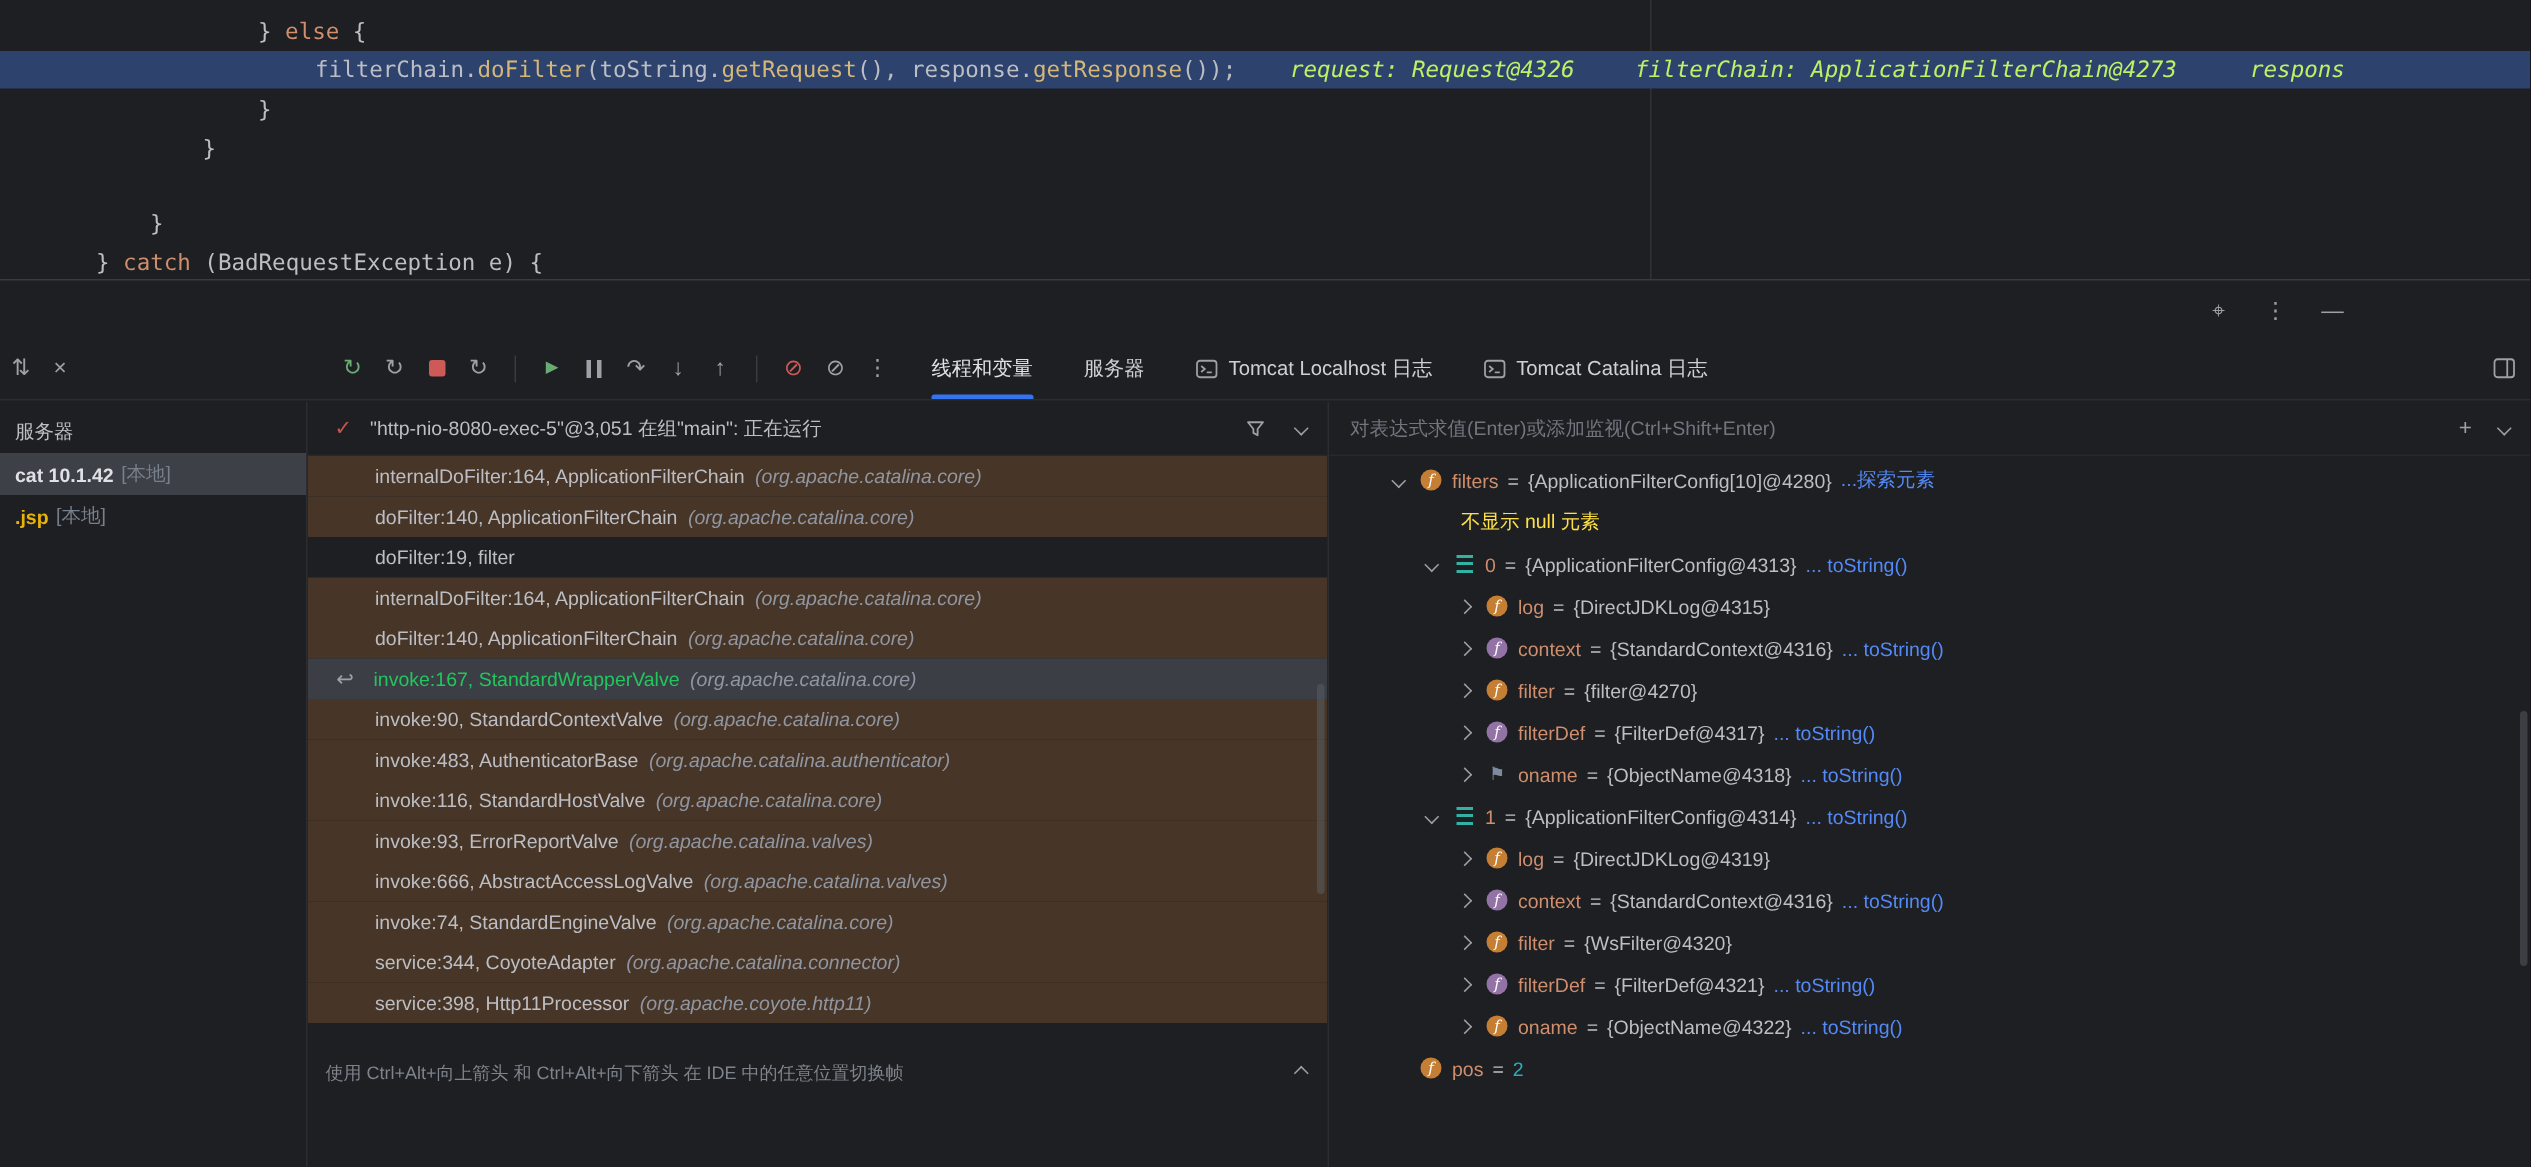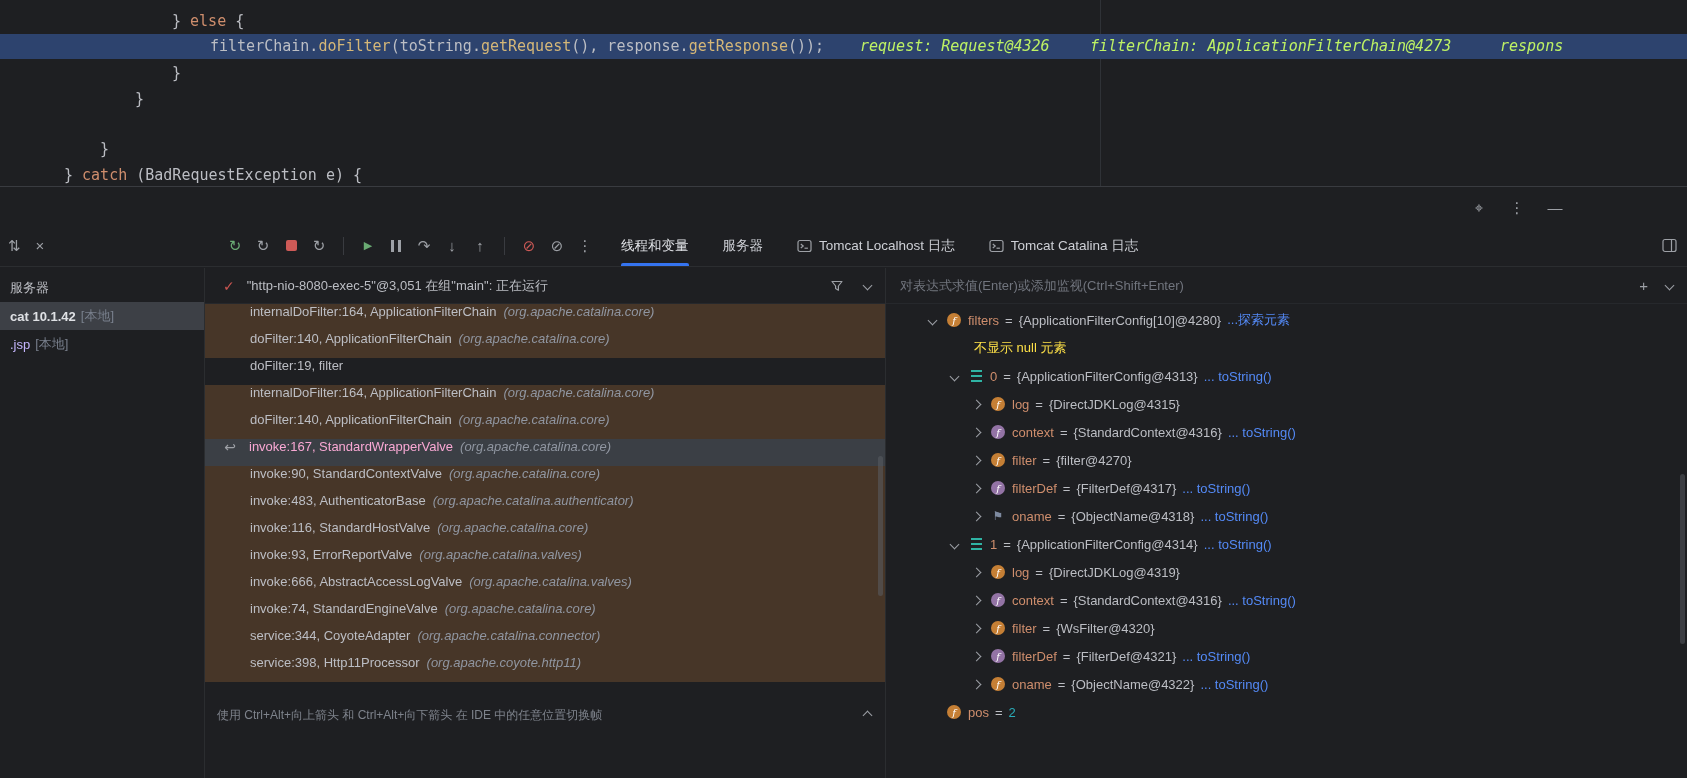--- a/index.html
+++ b/index.html
@@ -41,36 +41,36 @@
   .layoutbtn{margin-left:auto;margin-right:6px;align-self:center}
 
   .dw-body{position:absolute;left:0;top:81px;right:0;bottom:0}
 
   
   .servers{position:absolute;left:0;top:0;width:205px;bottom:0;border-right:1px solid #2B2D30;padding-top:6px;overflow:hidden}
   .srv-row{height:28px;display:flex;align-items:center;padding-left:10px;white-space:nowrap;overflow:hidden;cursor:pointer}
   .srv-row.title{color:#BCBEC4;cursor:default}
   .srv-row.selected{background:#3D4046}
   .srv-name{color:#DFE1E5;font-weight:bold}
-  .srv-row.plain .srv-name{color:#c4b5fd;font-weight:normal}
+  .srv-row.plain .srv-name{color:#eab308;font-weight:bold}
   .srv-suffix{color:#787F8C;margin-left:5px}
 
   
   .mid{position:absolute;left:205px;top:0;width:680px;bottom:0;display:flex;flex-direction:column;overflow:hidden}
   .thread-bar{height:36px;flex:0 0 36px;display:flex;align-items:center;padding:0 14px 0 18px;gap:12px;border-bottom:1px solid #26282C}
   .check{color:#C75450;font-weight:bold;font-size:14px}
   .thread-text{color:#BCBEC4;white-space:nowrap}
   .tb-right{margin-left:auto;display:flex;align-items:center;gap:20px}
   .frames{position:relative;height:400px;flex:0 0 400px;overflow:hidden}
-  .frame-row{height:27px;display:flex;align-items:flex-start;padding-left:45px;gap:7px;white-space:nowrap;cursor:pointer}
+  .frame-row{height:27px;display:flex;align-items:center;padding-left:45px;gap:7px;white-space:nowrap;cursor:pointer}
   .frame-row.lib{background:#473628}
   .frame-row.sel{background:#3B3F45;padding-left:13px}
   .fret{width:24px;flex:0 0 24px;color:#9DA0A6;font-size:14px;text-align:center}
   .floc{color:#BCBEC4}
-  .sel .floc{color:#f9a8d4}
+  .sel .floc{color:#22c55e}
   .fpkg{color:#9096A1;font-style:italic}
   .frames-scroll{position:absolute;right:2px;top:152px;width:5px;height:140px;background:#5A5D63;opacity:.55;border-radius:3px;cursor:pointer}
   .frames-hint{height:22px;flex:0 0 22px;display:flex;align-items:center;padding:0 14px 0 12px;color:#7E838C;font-size:12px;gap:8px;white-space:nowrap;overflow:hidden}
   .fh-chev{margin-left:auto}
 
   
   .vars{position:absolute;left:885px;top:0;right:0;bottom:0;border-left:1px solid #2B2D30;overflow:hidden}
   .watch-bar{height:36px;display:flex;align-items:center;padding:0 14px;color:#71757E;border-bottom:1px solid #26282C;cursor:text}
   .wb-right{margin-left:auto;display:flex;gap:18px;align-items:center}
   .plus{font-size:15px;color:#9DA0A6}

